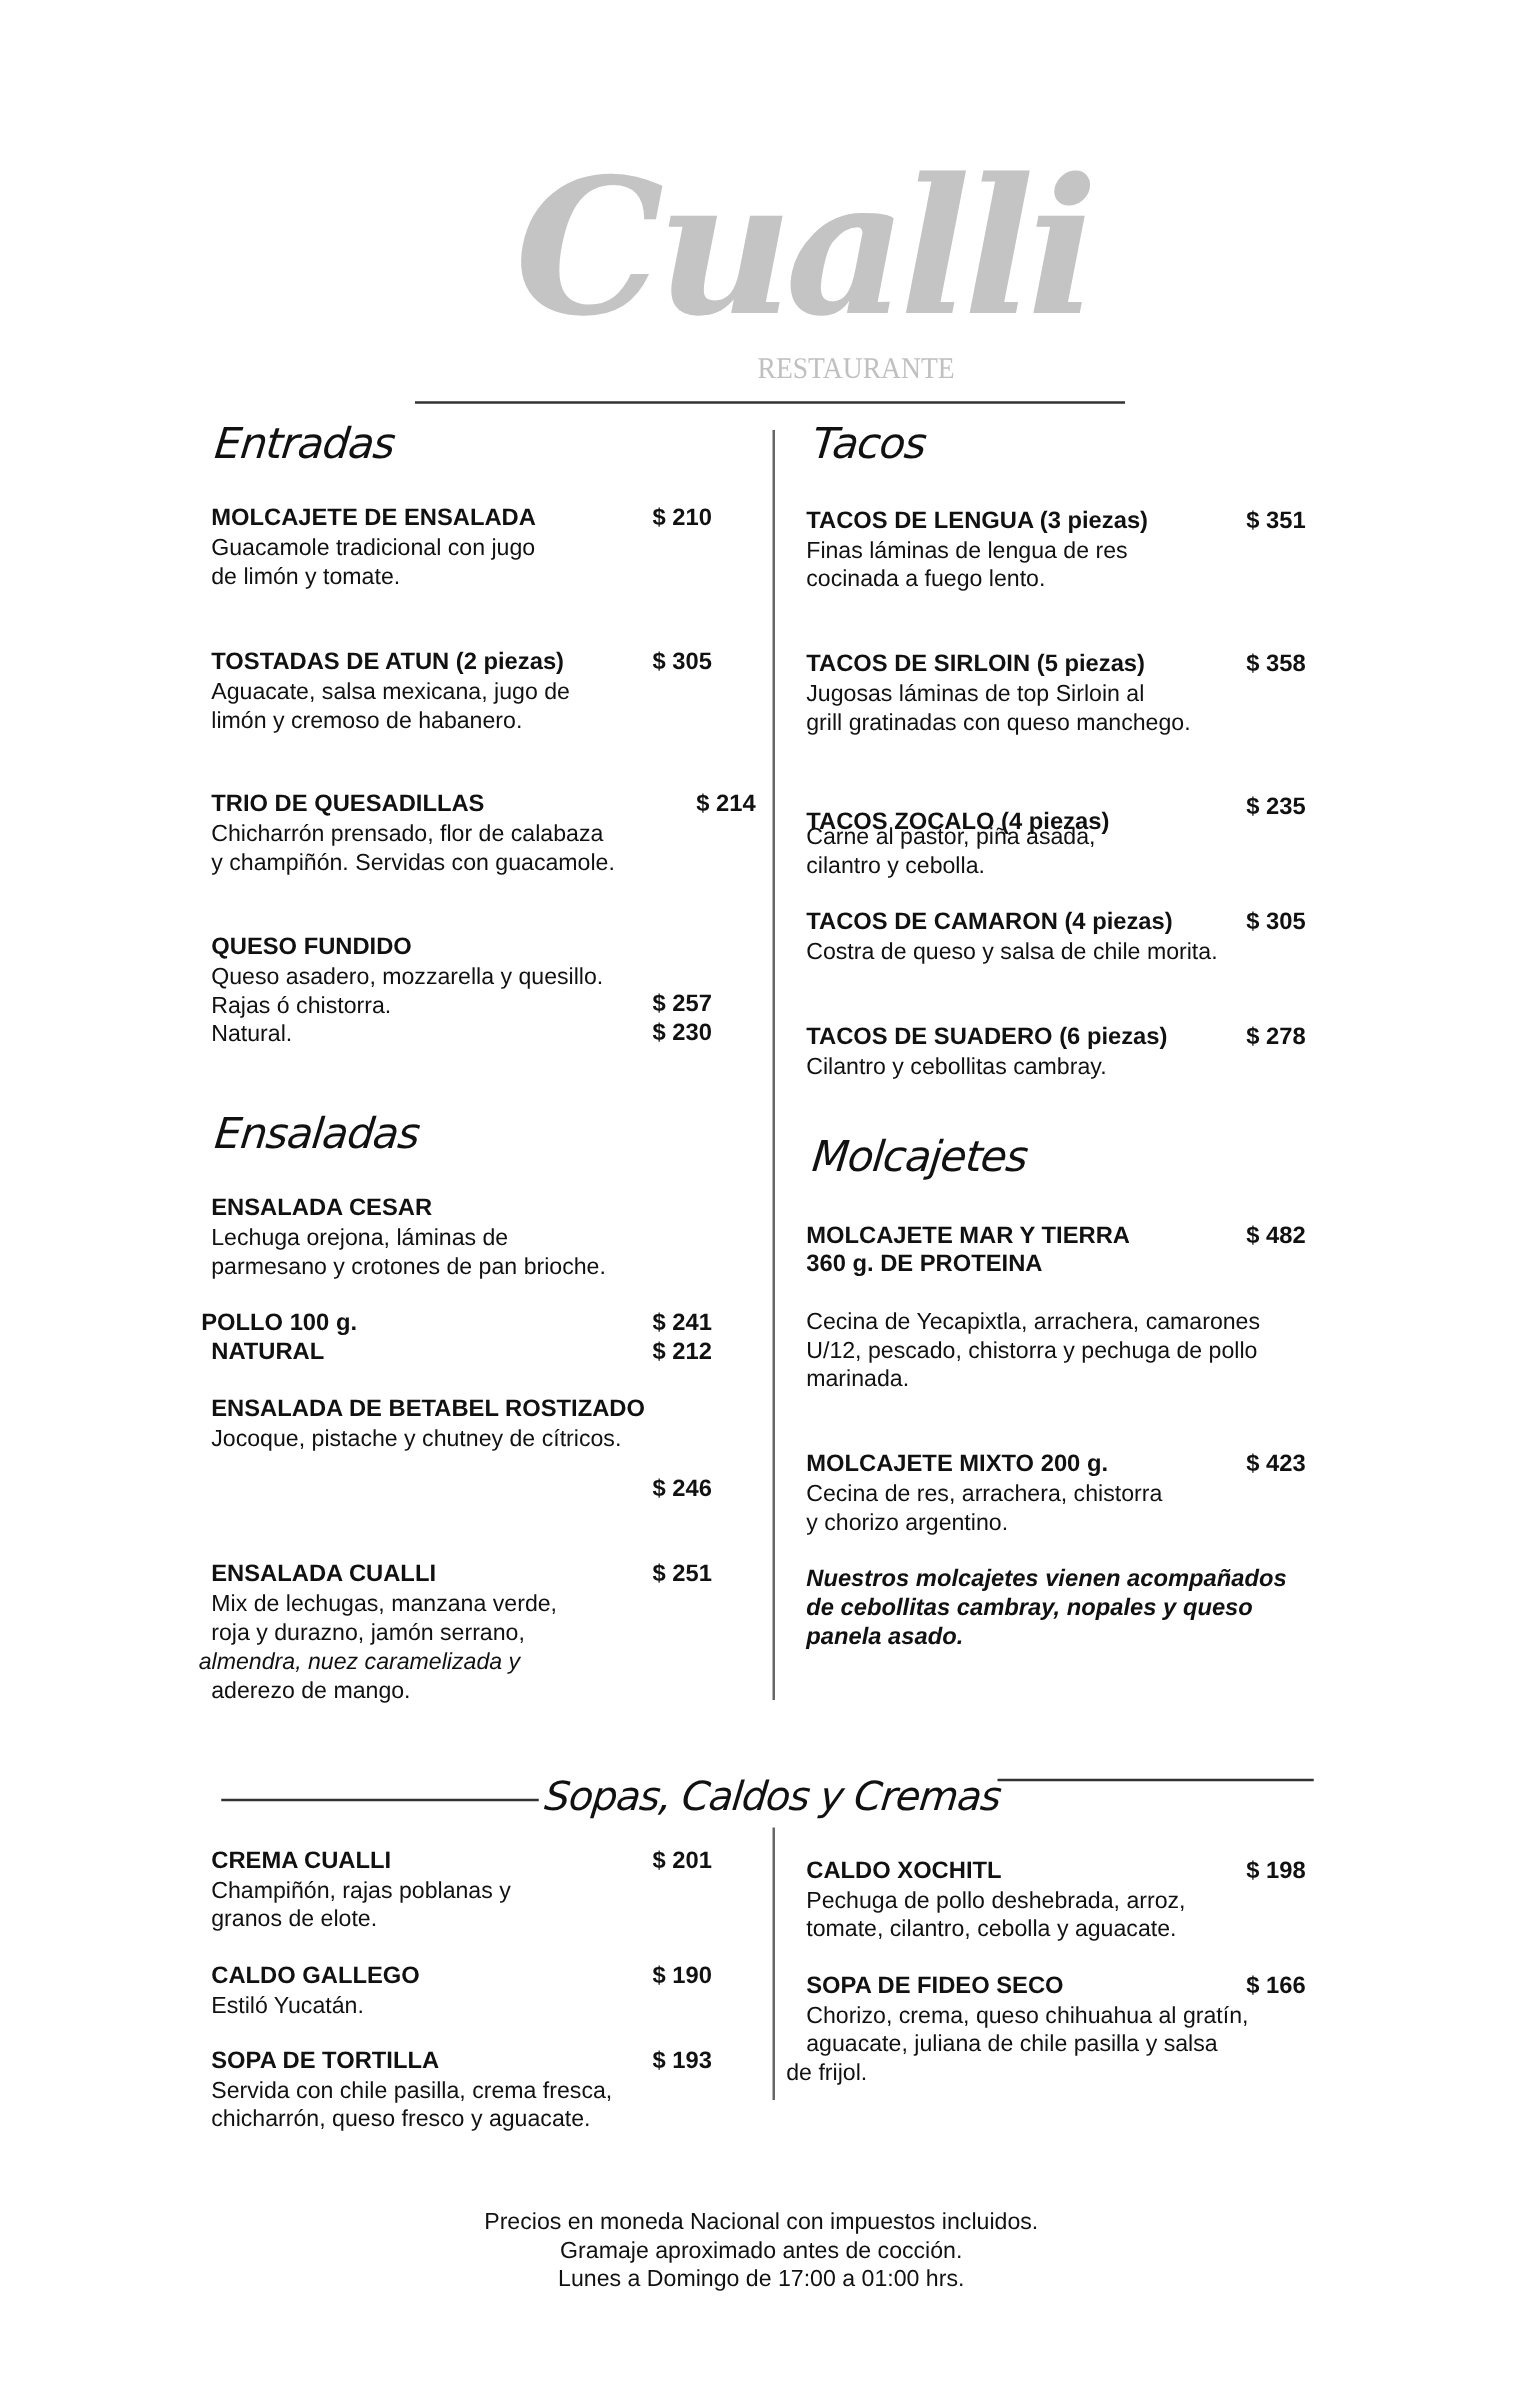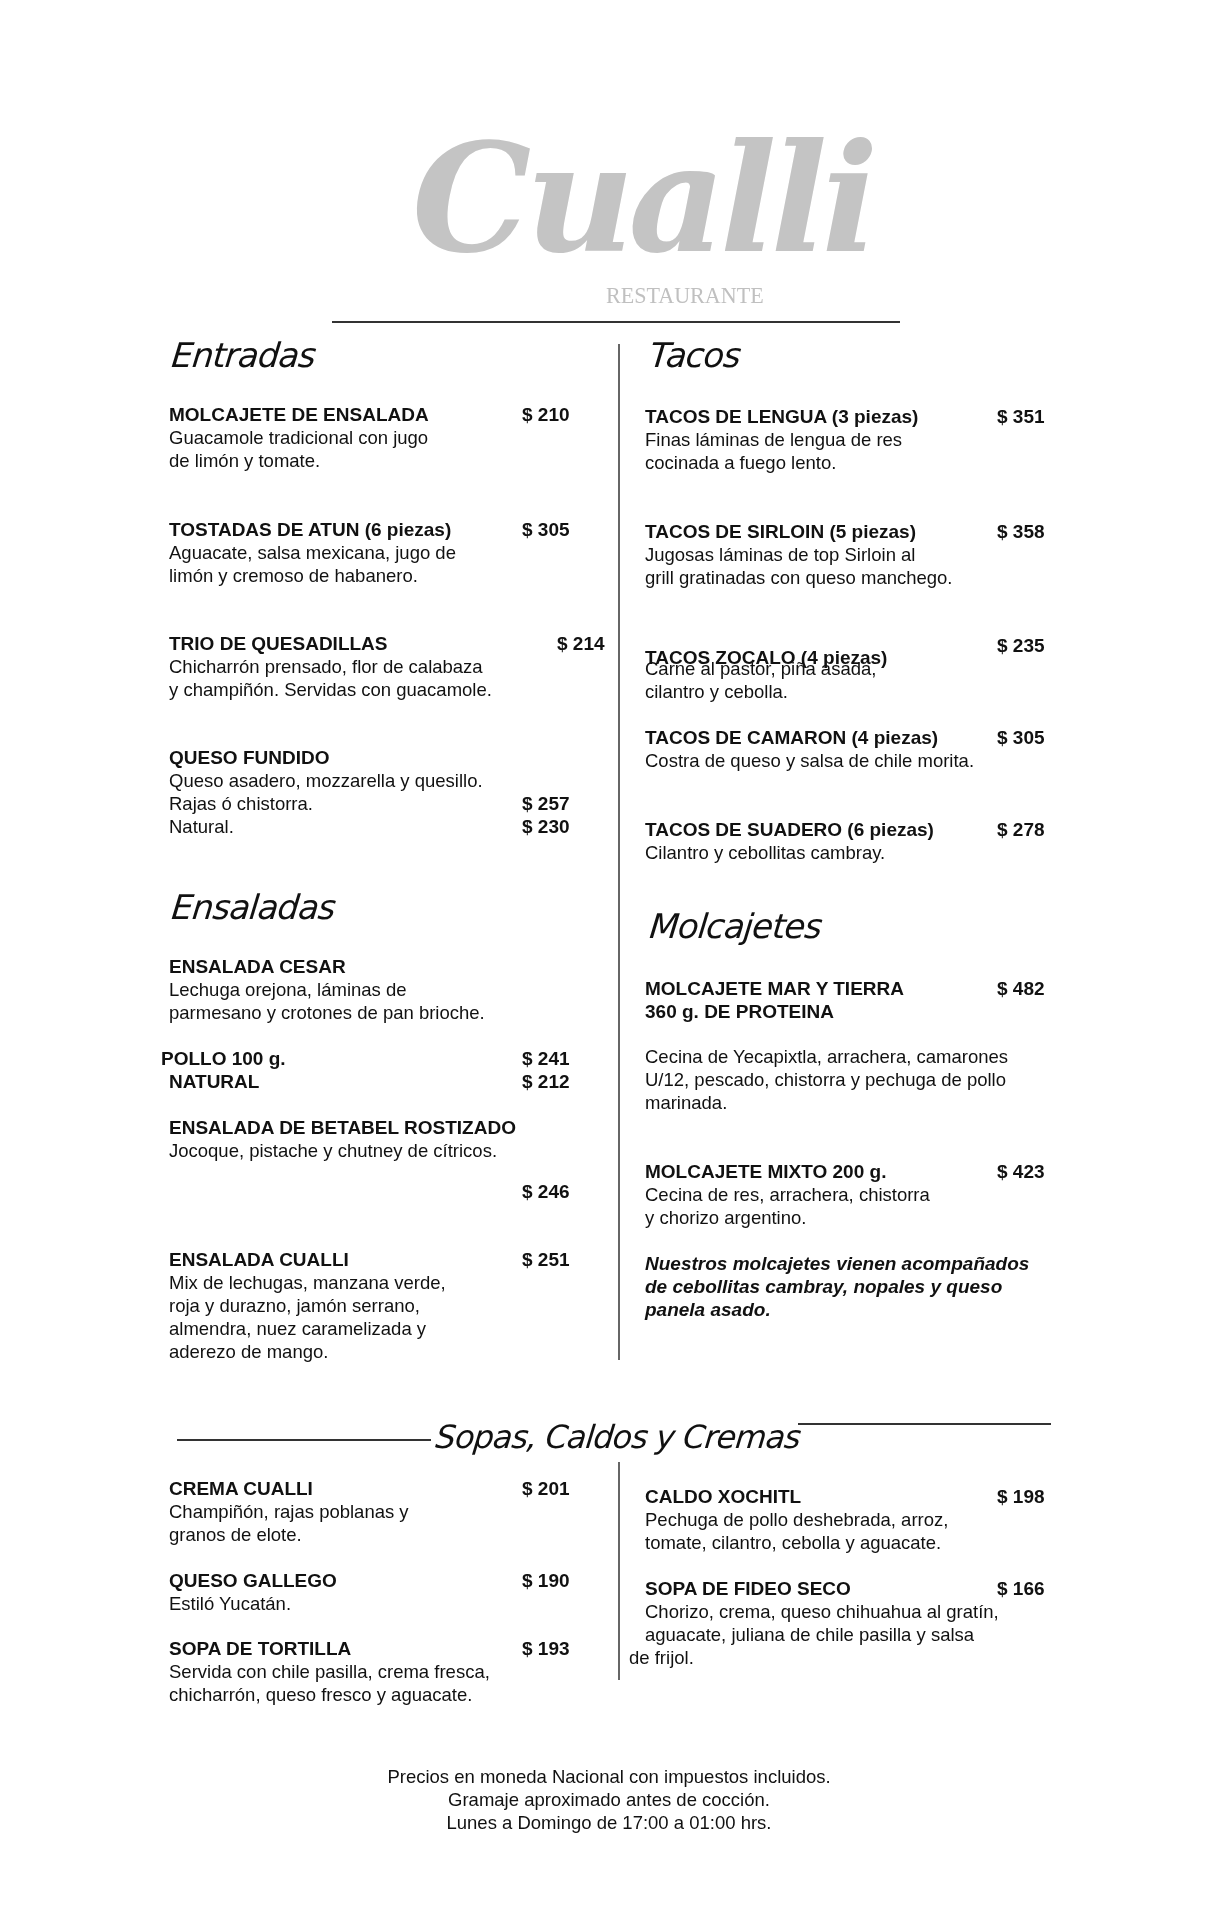--- a/index.html
+++ b/index.html
@@ -30,21 +30,21 @@
 
 <div class="abs vline" style="left:618px;top:344px;height:1016px;"></div>
 
 <div class="abs heading" style="left:172px;top:335px;">Entradas</div>
 
 <div class="abs name" style="left:169px;top:403px;">MOLCAJETE DE ENSALADA</div>
 <div class="abs price" style="left:522px;top:403px;">$ 210</div>
 <div class="abs desc" style="left:169px;top:426px;">Guacamole tradicional con jugo</div>
 <div class="abs desc" style="left:169px;top:449px;">de limón y tomate.</div>
 
-<div class="abs name" style="left:169px;top:518px;">TOSTADAS DE ATUN (6 piezas)</div>
+<div class="abs name" style="left:169px;top:518px;">TOSTADAS DE ATUN (2 piezas)</div>
 <div class="abs price" style="left:522px;top:518px;">$ 305</div>
 <div class="abs desc" style="left:169px;top:541px;">Aguacate, salsa mexicana, jugo de</div>
 <div class="abs desc" style="left:169px;top:564px;">limón y cremoso de habanero.</div>
 
 <div class="abs name" style="left:169px;top:632px;">TRIO DE QUESADILLAS</div>
 <div class="abs price" style="left:522px;top:632px;margin-left:35px;">$ 214</div>
 <div class="abs desc" style="left:169px;top:655px;">Chicharrón prensado, flor de calabaza</div>
 <div class="abs desc" style="left:169px;top:678px;">y champiñón. Servidas con guacamole.</div>
 
 <div class="abs name" style="left:169px;top:746px;">QUESO FUNDIDO</div>
@@ -65,21 +65,21 @@
 <div class="abs price" style="left:522px;top:1070px;">$ 212</div>
 
 <div class="abs name" style="left:169px;top:1116px;">ENSALADA DE BETABEL ROSTIZADO</div>
 <div class="abs desc" style="left:169px;top:1139px;">Jocoque, pistache y chutney de cítricos.</div>
 <div class="abs price" style="left:522px;top:1180px;">$ 246</div>
 
 <div class="abs name" style="left:169px;top:1248px;">ENSALADA CUALLI</div>
 <div class="abs price" style="left:522px;top:1248px;">$ 251</div>
 <div class="abs desc" style="left:169px;top:1271px;">Mix de lechugas, manzana verde,</div>
 <div class="abs desc" style="left:169px;top:1294px;">roja y durazno, jamón serrano,</div>
-<div class="abs desc" style="left:169px;top:1317px;">almendra, nuez caramelizada y</div>
+<div class="abs desc" style="left:159px;top:1317px;font-style:italic;">almendra, nuez caramelizada y</div>
 <div class="abs desc" style="left:169px;top:1340px;">aderezo de mango.</div>
 
 <div class="abs heading" style="left:650px;top:335px;">Tacos</div>
 
 <div class="abs name" style="left:645px;top:405px;">TACOS DE LENGUA (3 piezas)</div>
 <div class="abs price" style="left:997px;top:405px;">$ 351</div>
 <div class="abs desc" style="left:645px;top:428px;">Finas láminas de lengua de res</div>
 <div class="abs desc" style="left:645px;top:451px;">cocinada a fuego lento.</div>
 
 <div class="abs name" style="left:645px;top:520px;">TACOS DE SIRLOIN (5 piezas)</div>
@@ -121,21 +121,21 @@
 <div class="abs hline" style="left:177px;top:1439px;width:254px;height:2px;"></div>
 <div class="abs heading" style="left:436px;top:1418px;font-size:32px;">Sopas, Caldos y Cremas</div>
 <div class="abs hline" style="left:798px;top:1423px;width:253px;height:2px;"></div>
 <div class="abs vline" style="left:618px;top:1462px;height:218px;"></div>
 
 <div class="abs name" style="left:169px;top:1477px;">CREMA CUALLI</div>
 <div class="abs price" style="left:522px;top:1477px;">$ 201</div>
 <div class="abs desc" style="left:169px;top:1500px;">Champiñón, rajas poblanas y</div>
 <div class="abs desc" style="left:169px;top:1523px;">granos de elote.</div>
 
-<div class="abs name" style="left:169px;top:1569px;">QUESO GALLEGO</div>
+<div class="abs name" style="left:169px;top:1569px;">CALDO GALLEGO</div>
 <div class="abs price" style="left:522px;top:1569px;">$ 190</div>
 <div class="abs desc" style="left:169px;top:1592px;">Estiló Yucatán.</div>
 
 <div class="abs name" style="left:169px;top:1637px;">SOPA DE TORTILLA</div>
 <div class="abs price" style="left:522px;top:1637px;text-align:center;">$ 193</div>
 <div class="abs desc" style="left:169px;top:1660px;">Servida con chile pasilla, crema fresca,</div>
 <div class="abs desc" style="left:169px;top:1683px;">chicharrón, queso fresco y aguacate.</div>
 
 <div class="abs name" style="left:645px;top:1485px;">CALDO XOCHITL</div>
 <div class="abs price" style="left:997px;top:1485px;">$ 198</div>

